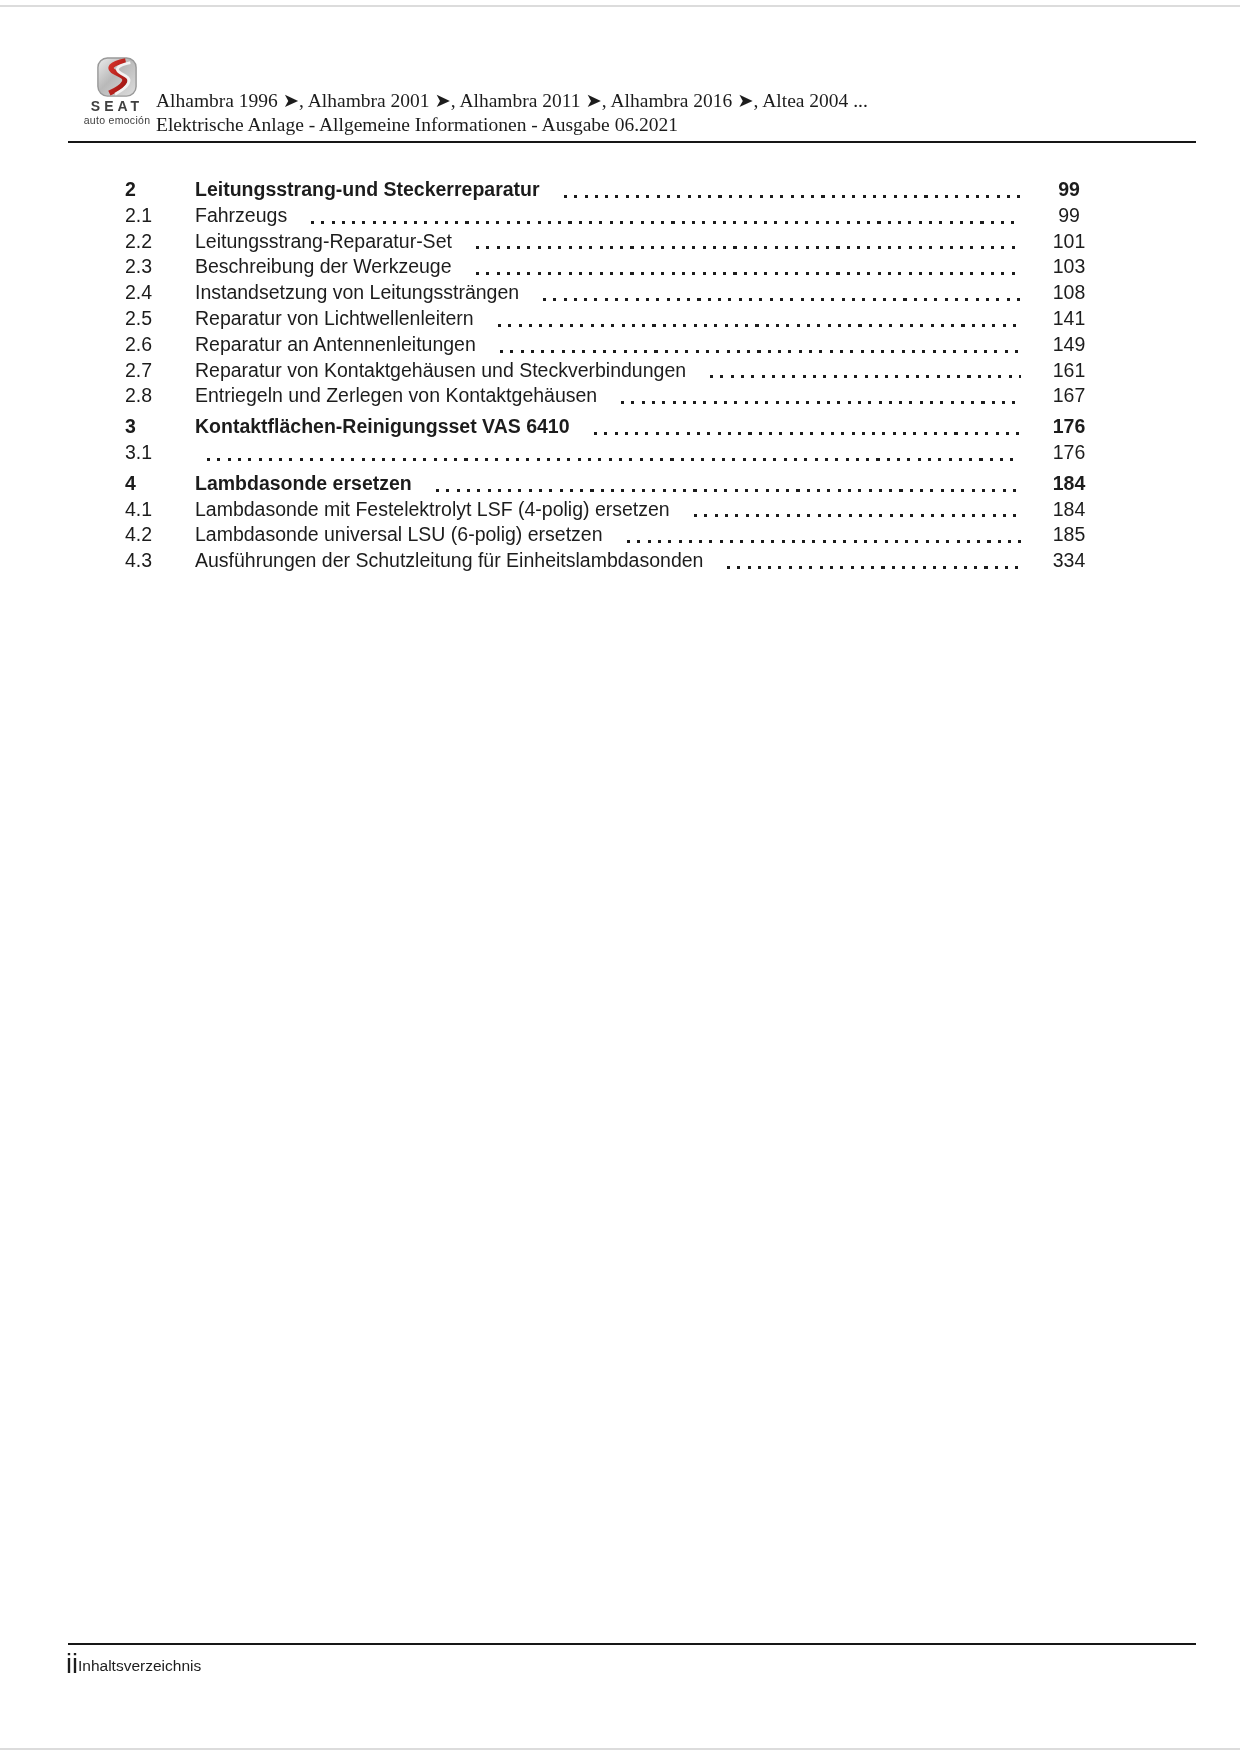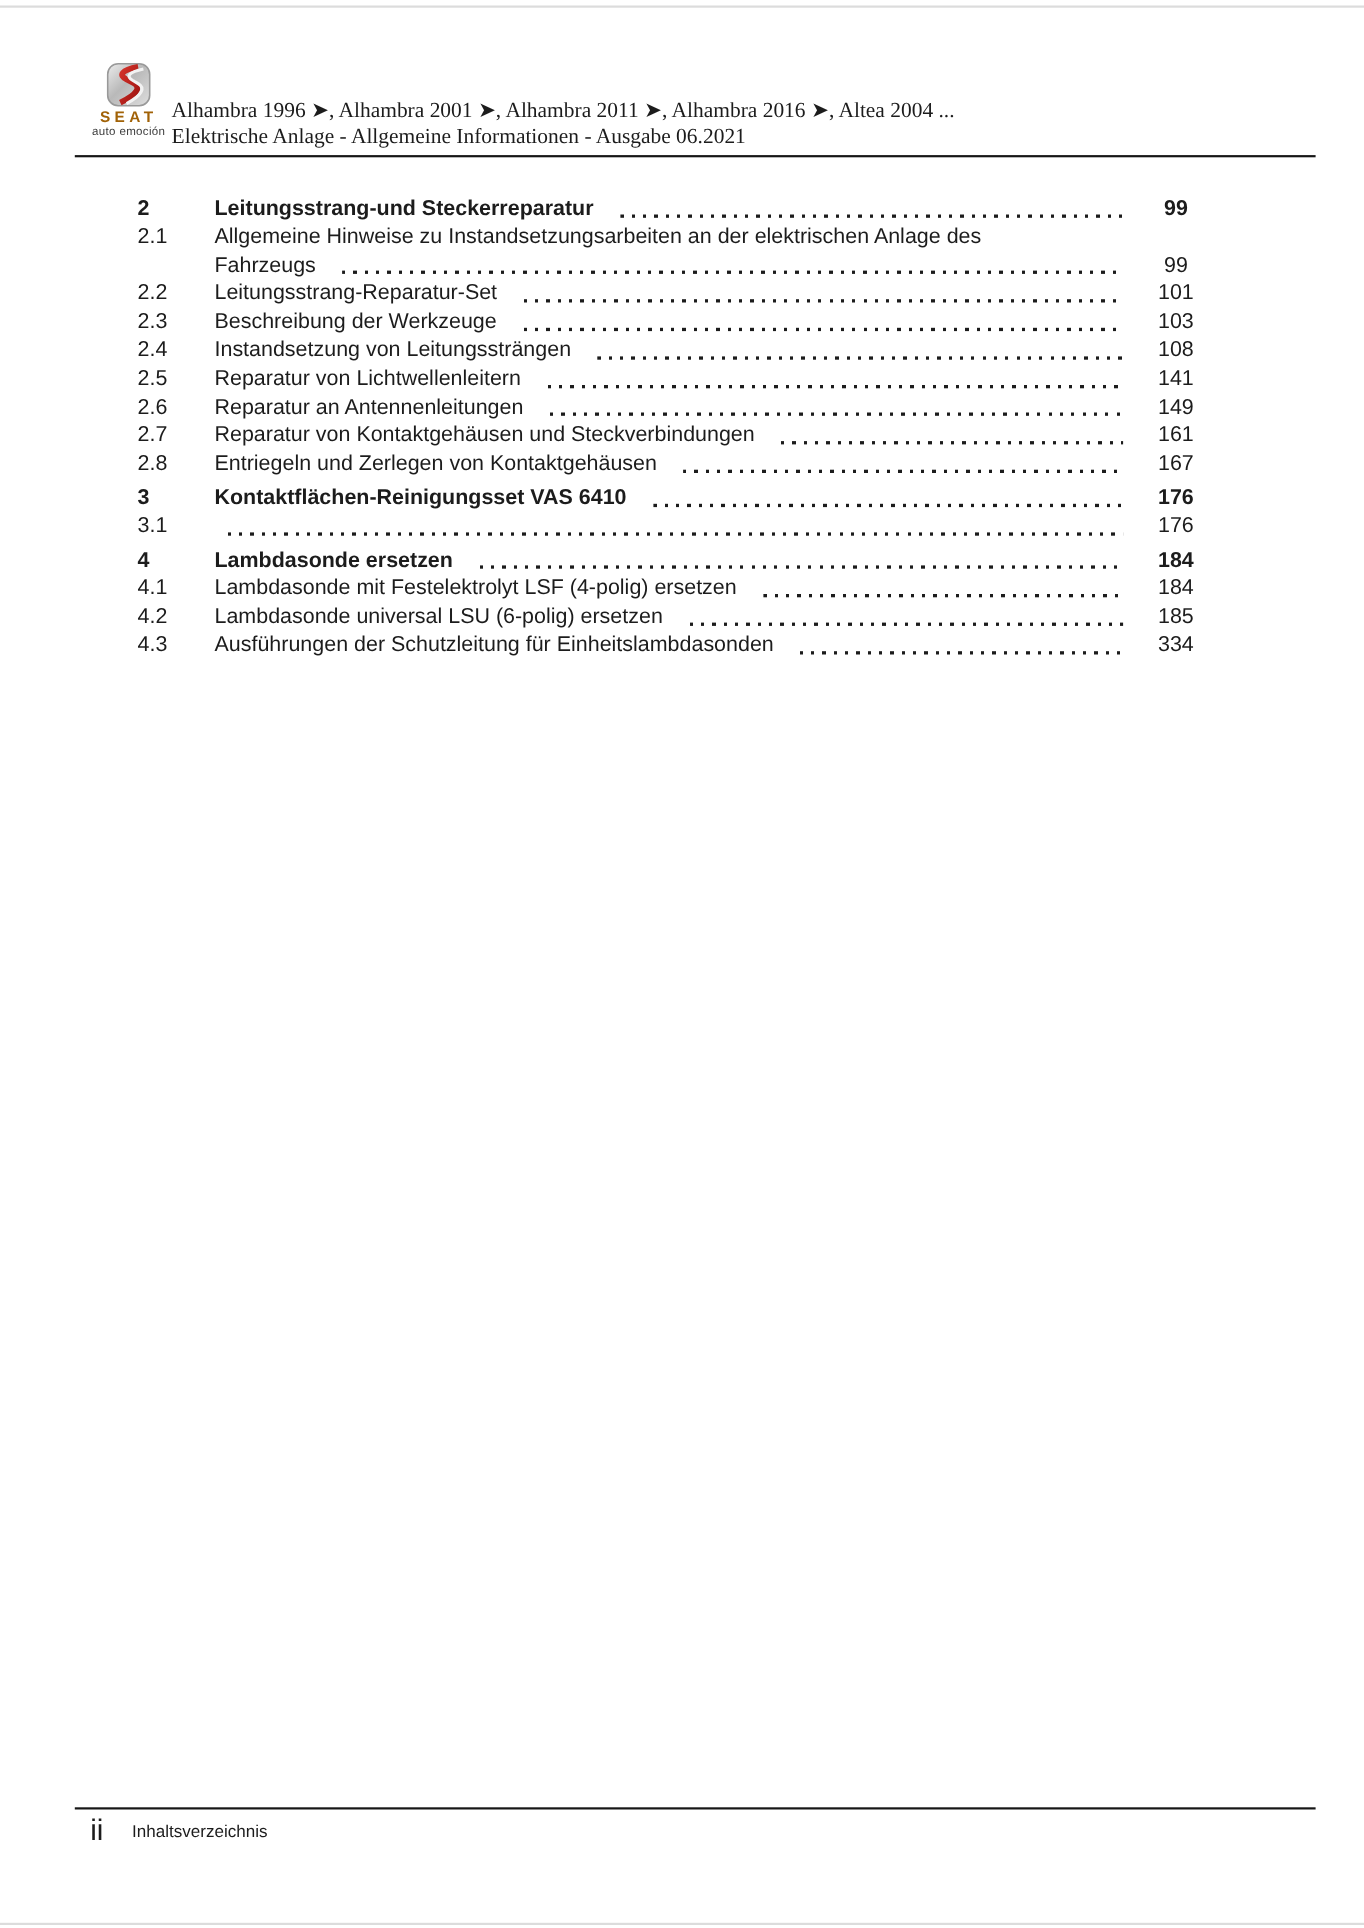--- a/index.html
+++ b/index.html
@@ -9,21 +9,21 @@
     font-family:"Liberation Sans","DejaVu Sans",sans-serif;
     overflow:hidden;
   }
   .scan-edge { position:absolute; left:0; width:1240px; height:2px; background:#dcdcdc; }
   .scan-edge.top { top:5px; }
   .scan-edge.bottom { top:1748px; }
 
   
   .logo-block { position:absolute; left:74px; top:56px; width:86px; text-align:center; }
   .logo-emblem { display:block; margin:0 auto; }
-  .logo-brand { color:#a16207; font-weight:bold; font-size:14px; letter-spacing:4px; line-height:15px; margin-top:1px; }
+  .logo-brand { color:#404040; font-weight:bold; font-size:14px; letter-spacing:4px; line-height:15px; margin-top:1px; }
   .logo-tagline { color:#3d3d3d; font-size:10.5px; line-height:12px; letter-spacing:0.3px; }
 
   .header-text { position:absolute; left:156px; top:89px; font-size:19.5px; line-height:24px; white-space:nowrap;font-family:Liberation Serif, serif; }
 
   .rule { position:absolute; left:68px; width:1128px; height:2px; background:#161616; }
   .rule.header-rule { top:141px; }
   .rule.footer-rule { top:1643px; }
 
   
   .toc { position:absolute; left:125px; top:177px; width:966px; font-size:19.5px; line-height:25.8px; }
@@ -35,21 +35,21 @@
   .line { display:flex;gap:12px; }
   .title { flex:none; white-space:nowrap; }
   .leader {
     flex:1; align-self:flex-end; height:3px;
     margin:0 14px 5px 12px;
     background-image:repeating-linear-gradient(to right,#1c1c1c 0 3px,transparent 3px 10.3px);
   }
   .page { flex:none; min-width:44px; text-align:center; }
 
   
-  .footer { position:absolute; left:82px; top:1650px; display:flex; align-items:flex-end; gap:26px; }
+  .footer { position:absolute; left:66px; top:1650px; display:flex; align-items:flex-end; }
   .footer-pg { font-size:27px; line-height:28px; }
   .footer-lbl { font-size:15.5px; line-height:18px; padding-bottom:3px; }
 </style>
 </head>
 <body>
 
 <div class="scan-edge top"></div>
 <div class="scan-edge bottom"></div>
 
 <div class="logo-block">
@@ -90,23 +90,20 @@
       <span class="leader"></span>
       <span class="page">99</span>
     </span>
       </span>
   </div>
 
   <div class="row">
     <span class="num">2.1</span>
     <span class="entry-body">
       <span class="line">
-          <span class="title">Allgemeine Hinweise zu Instandsetzungsarbeiten an der elektrischen Anlage des</span>
-        </span>
-      <span class="line">
         <span class="title">Fahrzeugs</span>
         <span class="leader"></span>
         <span class="page">99</span>
       </span>
     </span>
   </div>
 
   <div class="row">
     <span class="num">2.2</span>
     <span class="entry-body">

